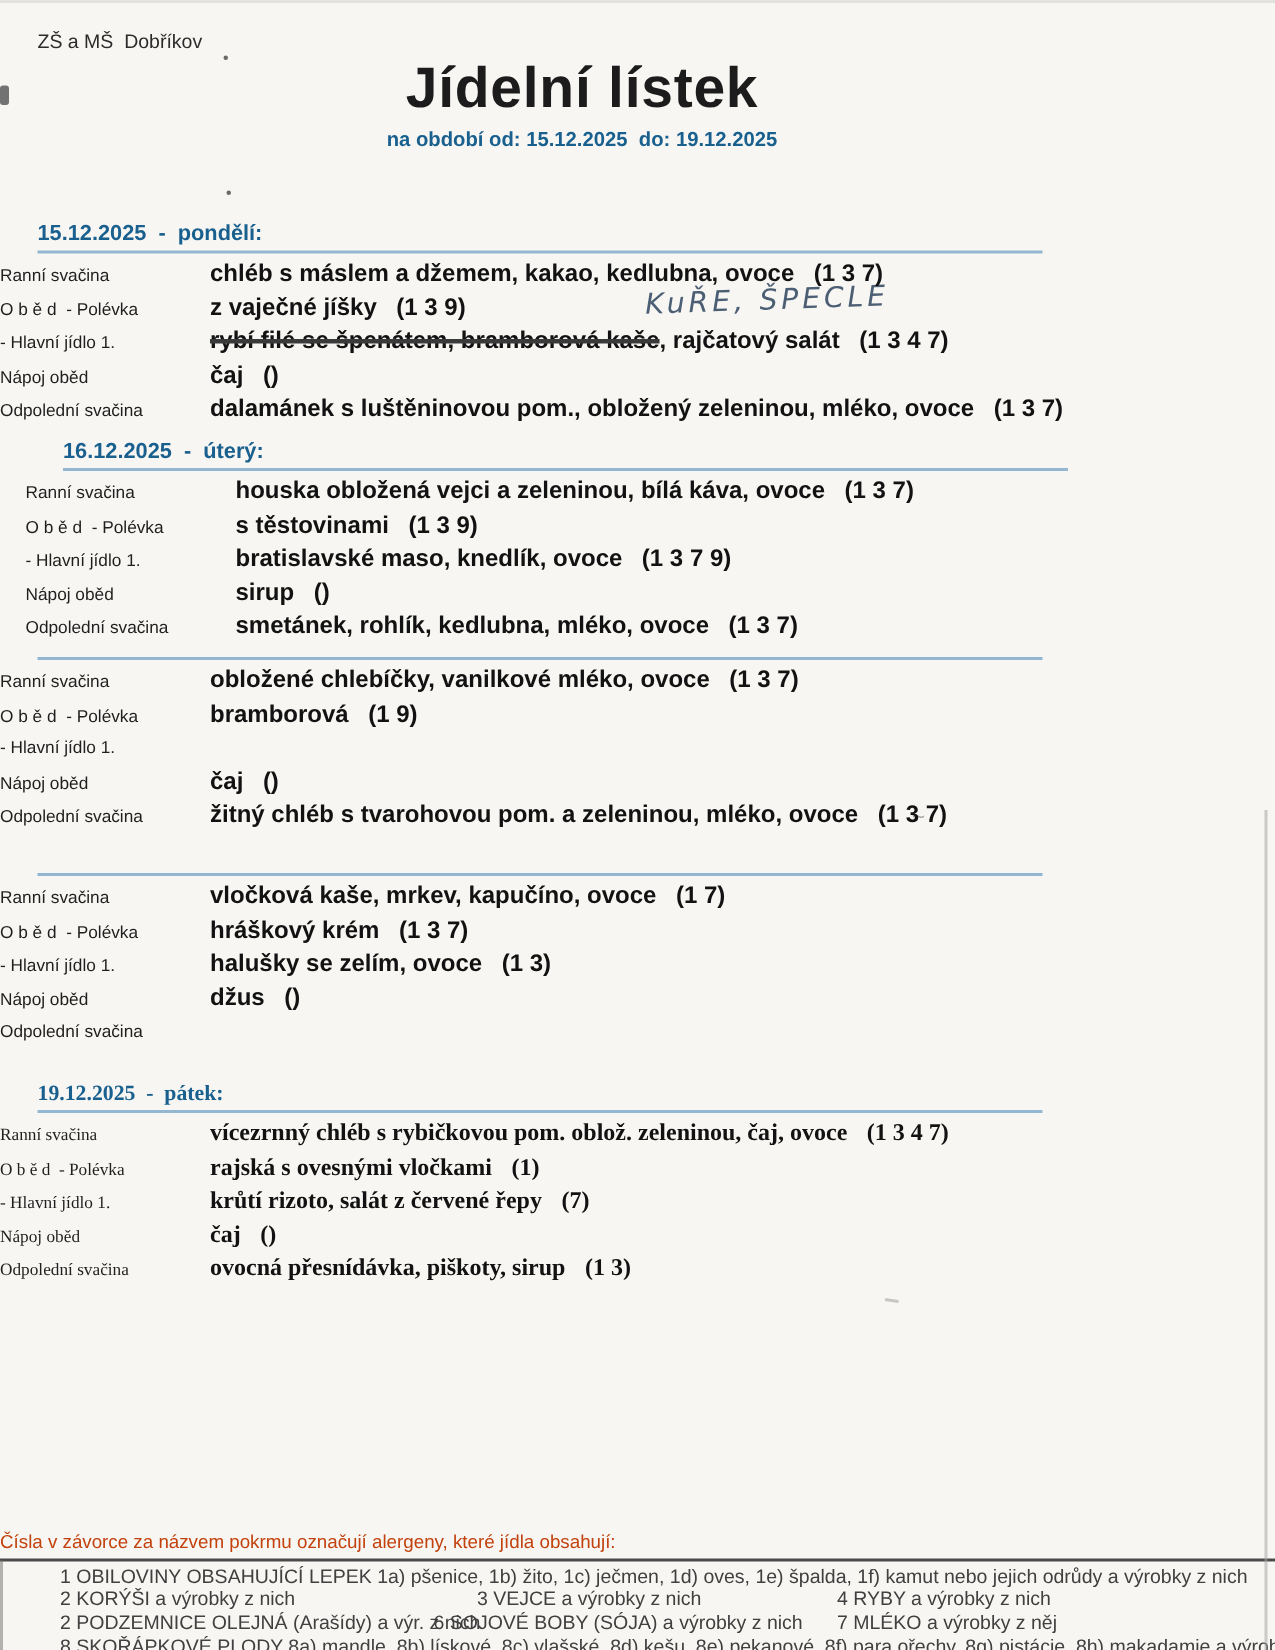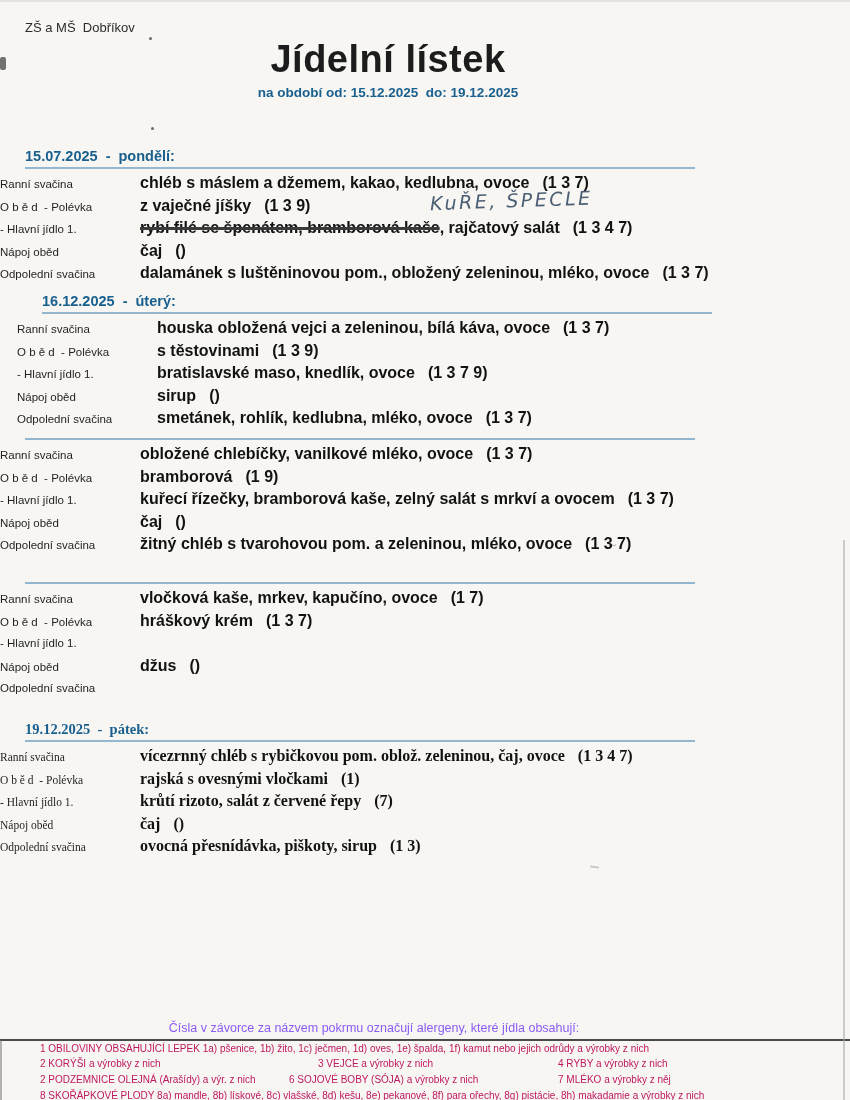--- a/index.html
+++ b/index.html
@@ -25,23 +25,23 @@
   .struck{text-decoration:line-through;text-decoration-thickness:2.5px;text-decoration-color:#3a3a3a;}
   .allergens{margin-left:13px;}
   
   .annotation{
     position:absolute;left:430px;top:189px;width:180px;
     font-family:"DejaVu Sans",sans-serif;font-style:italic;
     font-size:19px;letter-spacing:2.5px;color:#4b5e73;
     transform:rotate(-2deg);white-space:pre;
   }
   
-  .f-intro{position:absolute;left:0;top:1021px;width:748px;text-align:center;font-size:12.5px;color:#8b5cf6;}
+  .f-intro{position:absolute;left:0;top:1021px;width:748px;text-align:left;font-size:12.5px;color:#c2410c;}
   .f-rule{position:absolute;left:0;top:1039px;width:850px;height:2px;background:#4a4a4a;}
-  .f-line{position:absolute;font-size:10px;color:#be185d;white-space:pre;}
+  .f-line{position:absolute;font-size:13px;color:#404040;white-space:pre;}
   .fl1{left:40px;top:1043px;}
   .r2{top:1058px;} .r3{top:1074px;}
   .c1{left:40px;} .c2a{left:318px;} .c2b{left:289px;} .c3{left:558px;}
   .fl8{left:40px;top:1090px;}
   
   .art{position:absolute;}
   .a-top{left:0;top:0;width:850px;height:2px;background:rgba(180,180,180,.3);}
   .a-leftmark{left:0;top:57px;width:6px;height:13px;background:#5a5a5a;border-radius:2px;opacity:.85;}
   .a-dot1{left:149px;top:37px;width:3px;height:3px;background:#6a6a6a;border-radius:50%;}
   .a-dot2{left:151px;top:127px;width:3px;height:3px;background:#6a6a6a;border-radius:50%;}
@@ -77,21 +77,21 @@
 
   <div class="art a-top"></div>
   <div class="art a-leftmark"></div>
   <div class="art a-dot1"></div>
   <div class="art a-dot2"></div>
   <div class="art a-redge"></div>
   <div class="art a-ledge"></div>
   <div class="art a-tilde">~</div>
   <div class="art a-dash"></div>
 <section class="day" style="top: 148px;">
-    <h2 class="day-heading">15.07.2025  -  pondělí:</h2>
+    <h2 class="day-heading">15.12.2025  -  pondělí:</h2>
     <div class="day-rule"></div>
     <div class="rows">
         <div class="menu-row">
     <span class="row-label">Ranní svačina</span>
     <span class="row-food"><span class="struck"></span><span class="normal-text">chléb s máslem a džemem, kakao, kedlubna, ovoce</span><span class="allergens">(1 3 7)</span></span>
   </div>
         <div class="menu-row">
     <span class="row-label">O b ě d  - Polévka</span>
     <span class="row-food"><span class="struck"></span><span class="normal-text">z vaječné jíšky</span><span class="allergens">(1 3 9)</span></span>
   </div>
@@ -141,21 +141,20 @@
         <div class="menu-row">
     <span class="row-label">Ranní svačina</span>
     <span class="row-food"><span class="struck"></span><span class="normal-text">obložené chlebíčky, vanilkové mléko, ovoce</span><span class="allergens">(1 3 7)</span></span>
   </div>
         <div class="menu-row">
     <span class="row-label">O b ě d  - Polévka</span>
     <span class="row-food"><span class="struck"></span><span class="normal-text">bramborová</span><span class="allergens">(1 9)</span></span>
   </div>
         <div class="menu-row">
     <span class="row-label">- Hlavní jídlo 1.</span>
-    <span class="row-food"><span class="struck"></span><span class="normal-text">kuřecí řízečky, bramborová kaše, zelný salát s mrkví a ovocem</span><span class="allergens">(1 3 7)</span></span>
   </div>
         <div class="menu-row">
     <span class="row-label">Nápoj oběd</span>
     <span class="row-food"><span class="struck"></span><span class="normal-text">čaj</span><span class="allergens">()</span></span>
   </div>
         <div class="menu-row">
     <span class="row-label">Odpolední svačina</span>
     <span class="row-food"><span class="struck"></span><span class="normal-text">žitný chléb s tvarohovou pom. a zeleninou, mléko, ovoce</span><span class="allergens">(1 3 7)</span></span>
   </div>
       </div>
@@ -166,20 +165,21 @@
         <div class="menu-row">
     <span class="row-label">Ranní svačina</span>
     <span class="row-food"><span class="struck"></span><span class="normal-text">vločková kaše, mrkev, kapučíno, ovoce</span><span class="allergens">(1 7)</span></span>
   </div>
         <div class="menu-row">
     <span class="row-label">O b ě d  - Polévka</span>
     <span class="row-food"><span class="struck"></span><span class="normal-text">hráškový krém</span><span class="allergens">(1 3 7)</span></span>
   </div>
         <div class="menu-row">
     <span class="row-label">- Hlavní jídlo 1.</span>
+    <span class="row-food"><span class="struck"></span><span class="normal-text">halušky se zelím, ovoce</span><span class="allergens">(1 3)</span></span>
   </div>
         <div class="menu-row">
     <span class="row-label">Nápoj oběd</span>
     <span class="row-food"><span class="struck"></span><span class="normal-text">džus</span><span class="allergens">()</span></span>
   </div>
         <div class="menu-row">
     <span class="row-label">Odpolední svačina</span>
   </div>
       </div>
   </section>

